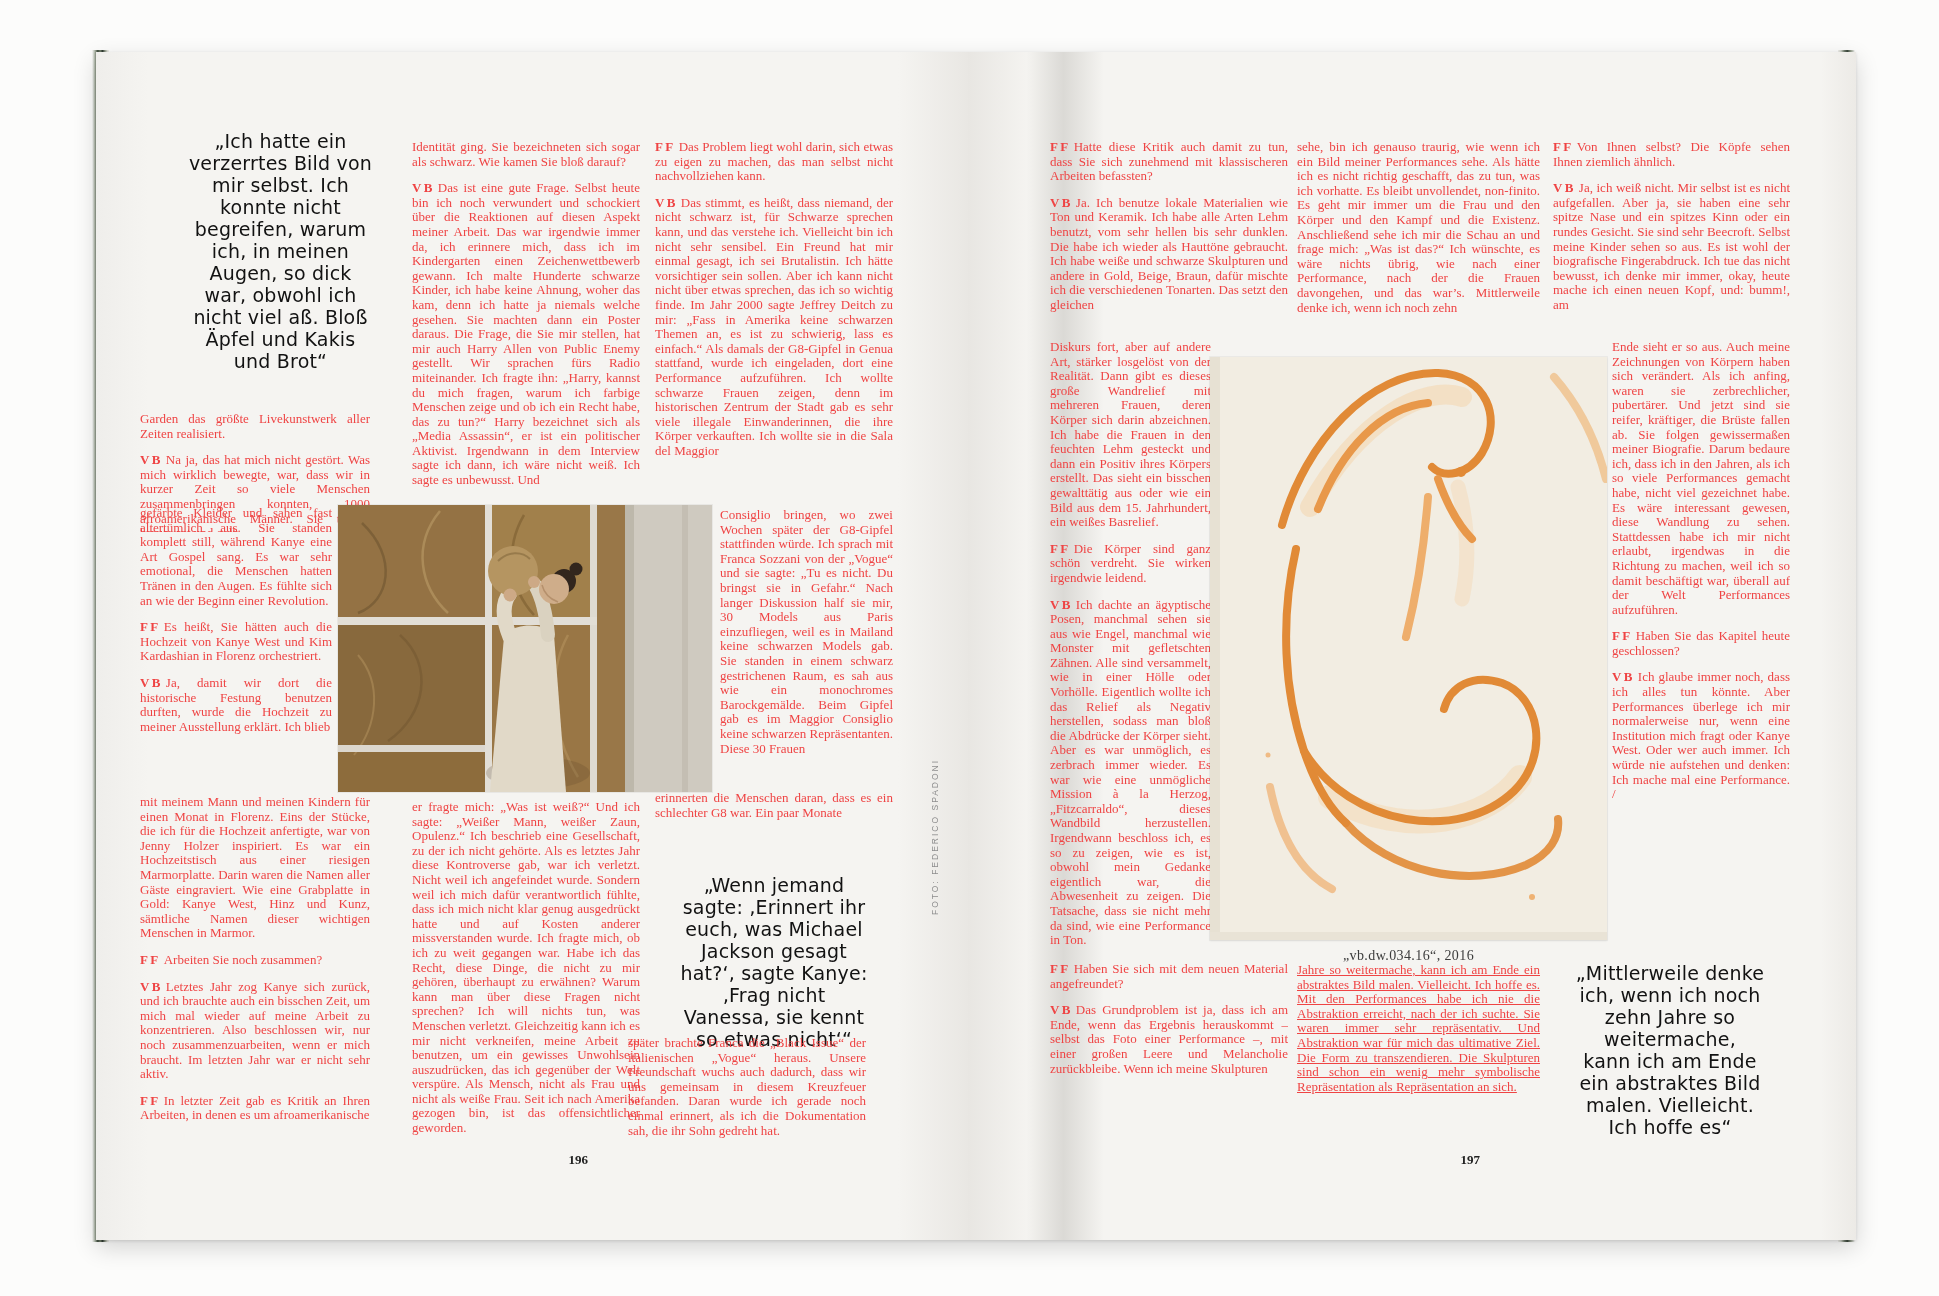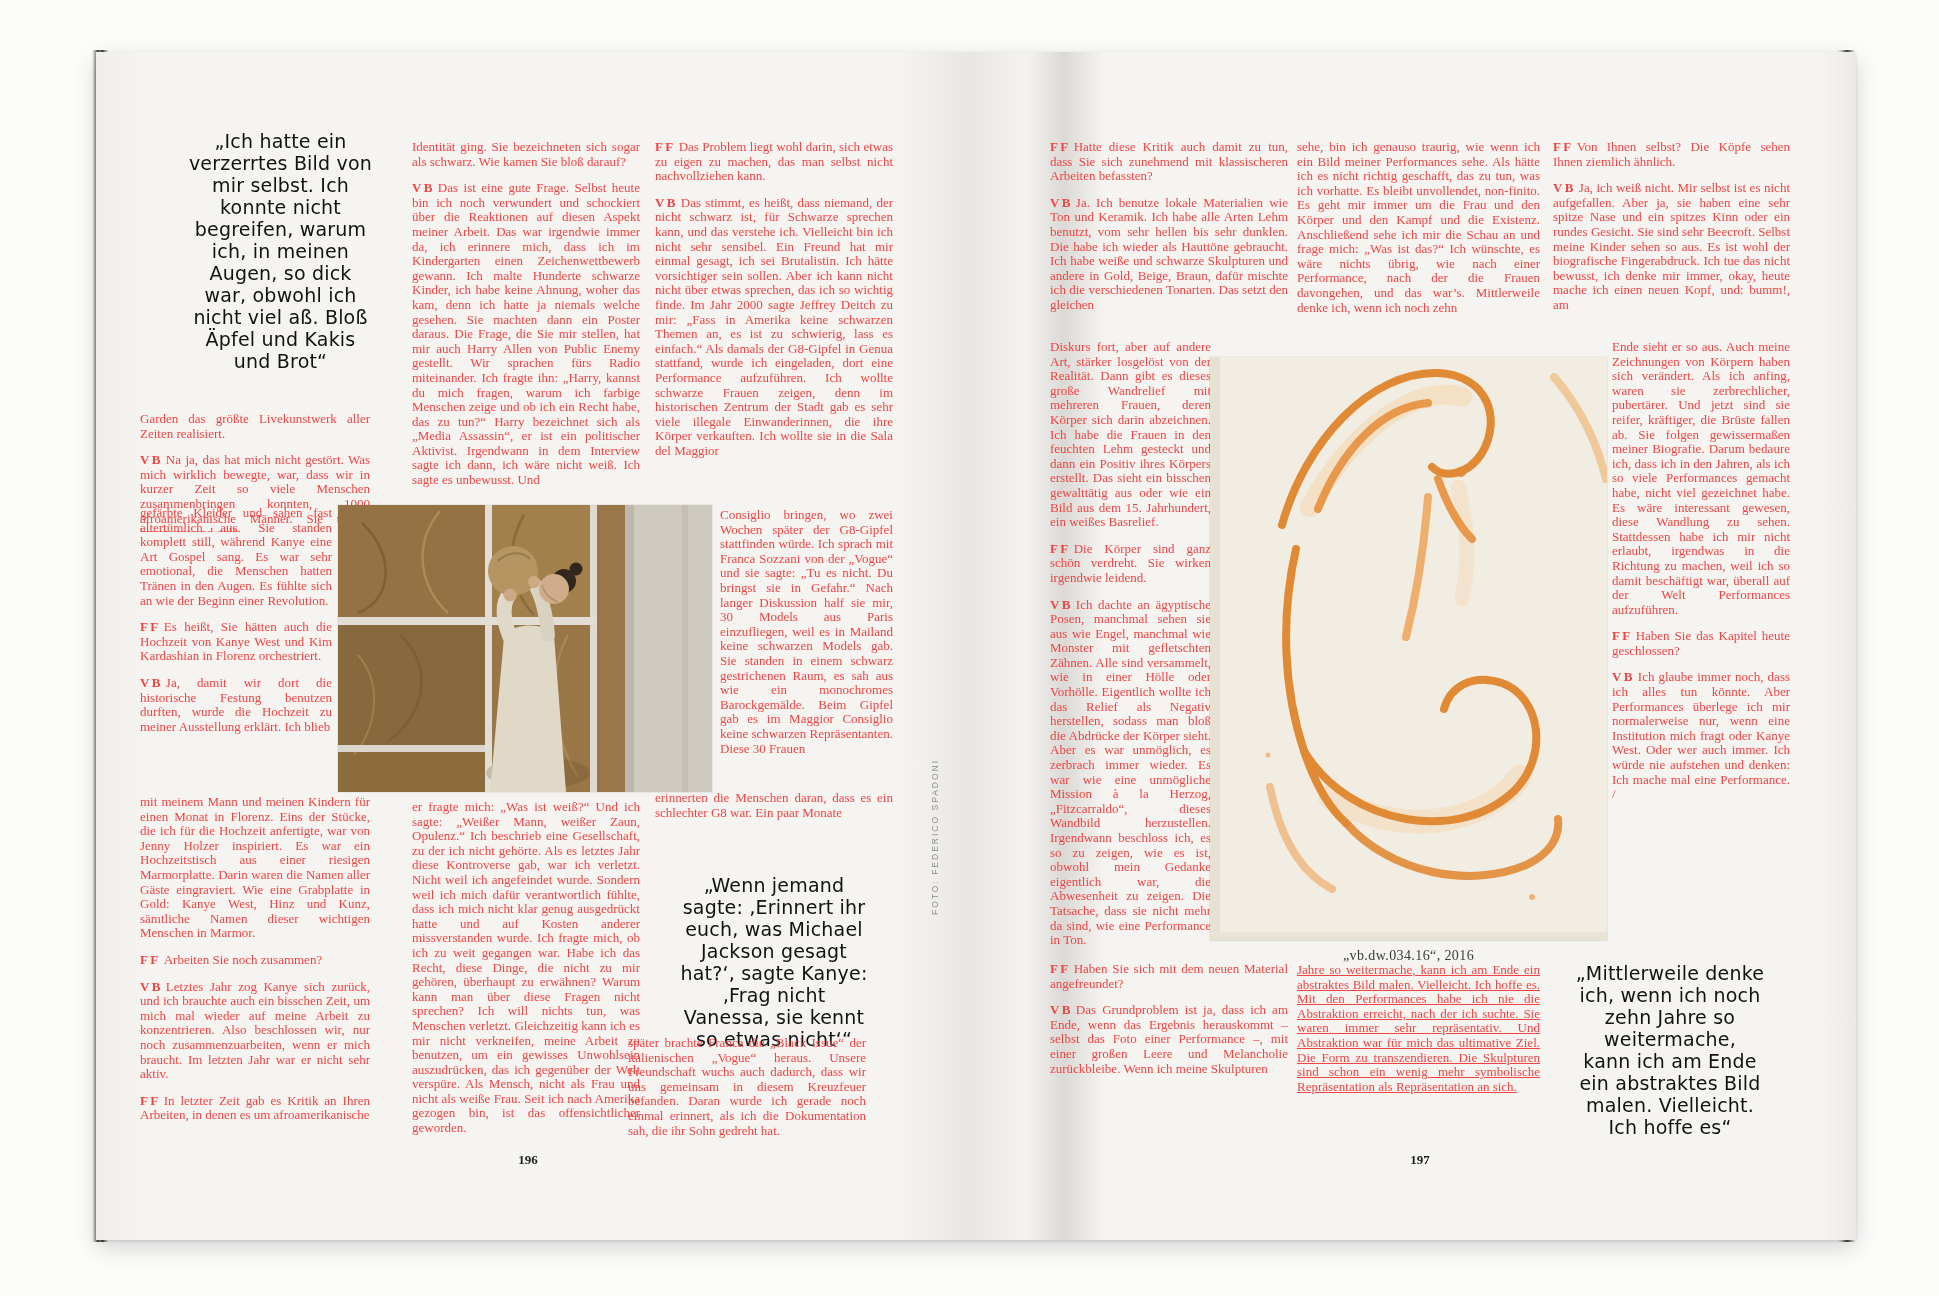--- a/index.html
+++ b/index.html
@@ -33,21 +33,21 @@
        hyphens:auto;-webkit-hyphens:auto;overflow:hidden;color:#ef4444;}
   .col p{margin:0 0 12px 0;}
   .col p:last-child{margin-bottom:0;}
   .spk{font-size:13px;letter-spacing:2.4px;font-weight:700;margin-right:3px;}
   .quote{
     position:absolute;font-family:"DejaVu Sans","Liberation Sans",sans-serif;
     font-size:19px;line-height:22px;text-align:center;white-space:pre-line;
     letter-spacing:.2px;color:#121212;font-weight:400;
   }
   .caption{position:absolute;font-size:14px;letter-spacing:.4px;color:#3c3c3c;text-align:center;}
-  .pagenum{position:absolute;font-size:13px;font-weight:700;text-align:center;color:#222;}
+  .pagenum{position:absolute;font-size:13px;font-weight:700;text-align:right;color:#222;}
   .credit{
     position:absolute;font-family:"Liberation Sans","DejaVu Sans",sans-serif;
     font-size:8.5px;letter-spacing:2px;color:#8d8d8d;
     writing-mode:vertical-rl;transform:rotate(180deg);white-space:nowrap;
   }
   
   .photo{position:absolute;left:338px;top:505px;width:374px;height:287px;
     box-shadow:0 0 0 1px rgba(0,0,0,.05);}
   .photo svg{display:block;width:100%;height:100%;}
   .drawing{position:absolute;left:1210px;top:357px;width:397px;height:583px;

